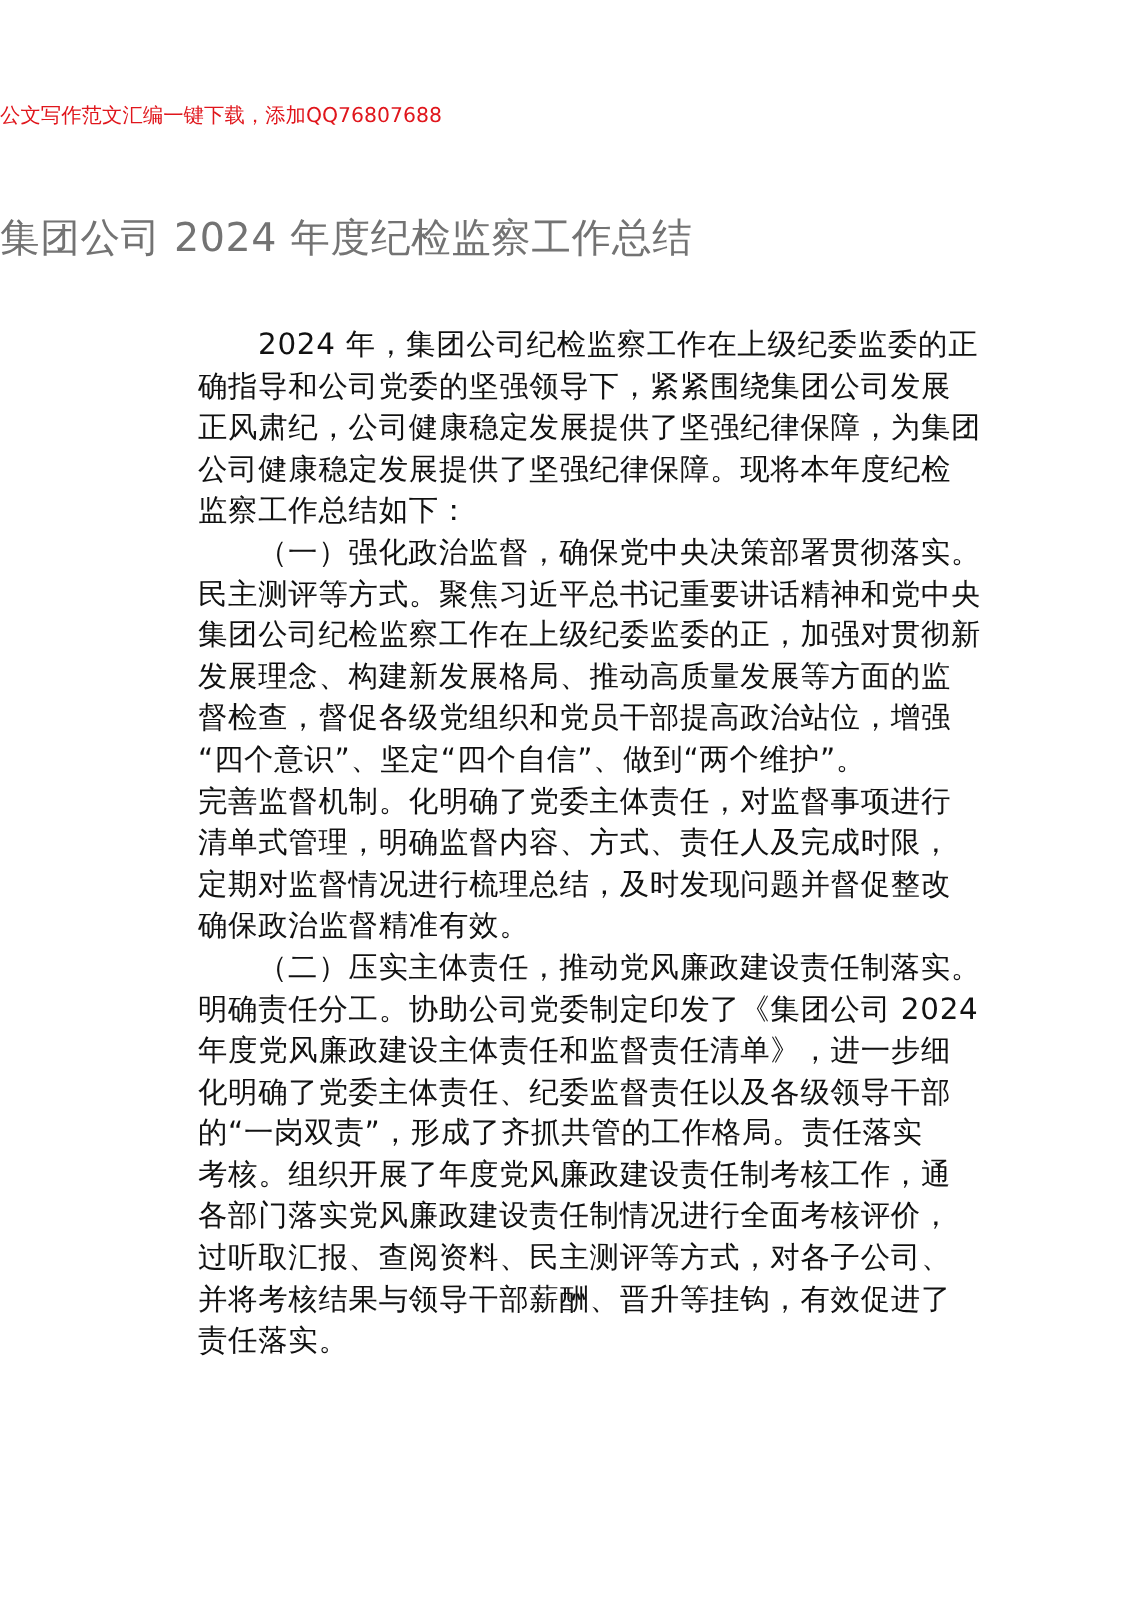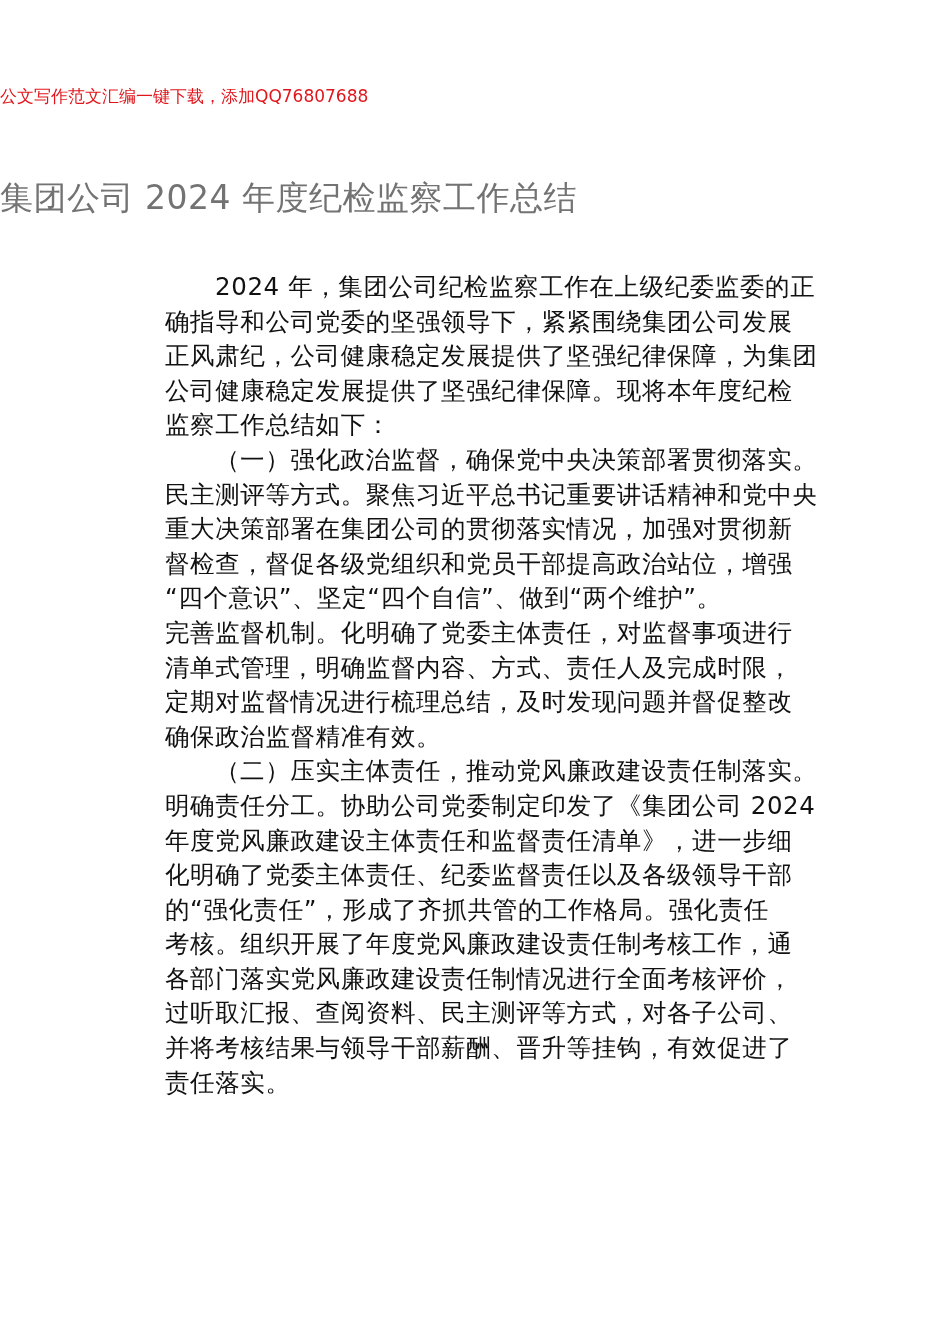--- a/index.html
+++ b/index.html
@@ -64,30 +64,31 @@
 <h1 class="doc-title" style="margin:0;font-weight:normal;">集团公司 2024 年度纪检监察工作总结</h1>
 
 <div class="body-text">
   <div class="line indent">2024 年，集团公司纪检监察工作在上级纪委监委的正</div>
   <div class="line">确指导和公司党委的坚强领导下，紧紧围绕集团公司发展</div>
   <div class="line">正风肃纪，公司健康稳定发展提供了坚强纪律保障，为集团</div>
   <div class="line">公司健康稳定发展提供了坚强纪律保障。现将本年度纪检</div>
   <div class="line">监察工作总结如下：</div>
   <div class="line indent">（一）强化政治监督，确保党中央决策部署贯彻落实。</div>
   <div class="line">民主测评等方式。聚焦习近平总书记重要讲话精神和党中央</div>
-  <div class="line">重大决策部署在集团公司的贯彻落实情况，加强对贯彻新</div>
+  <div class="line">集团公司纪检监察工作在上级纪委监委的正，加强对贯彻新</div>
+  <div class="line">发展理念、构建新发展格局、推动高质量发展等方面的监</div>
   <div class="line">督检查，督促各级党组织和党员干部提高政治站位，增强</div>
   <div class="line">“四个意识”、坚定“四个自信”、做到“两个维护”。</div>
   <div class="line">完善监督机制。化明确了党委主体责任，对监督事项进行</div>
   <div class="line">清单式管理，明确监督内容、方式、责任人及完成时限，</div>
   <div class="line">定期对监督情况进行梳理总结，及时发现问题并督促整改</div>
   <div class="line">确保政治监督精准有效。</div>
   <div class="line indent">（二）压实主体责任，推动党风廉政建设责任制落实。</div>
   <div class="line">明确责任分工。协助公司党委制定印发了《集团公司 2024</div>
   <div class="line">年度党风廉政建设主体责任和监督责任清单》，进一步细</div>
   <div class="line">化明确了党委主体责任、纪委监督责任以及各级领导干部</div>
-  <div class="line">的“强化责任”，形成了齐抓共管的工作格局。强化责任</div>
+  <div class="line">的“一岗双责”，形成了齐抓共管的工作格局。责任落实</div>
   <div class="line">考核。组织开展了年度党风廉政建设责任制考核工作，通</div>
   <div class="line">各部门落实党风廉政建设责任制情况进行全面考核评价，</div>
   <div class="line">过听取汇报、查阅资料、民主测评等方式，对各子公司、</div>
   <div class="line">并将考核结果与领导干部薪酬、晋升等挂钩，有效促进了</div>
   <div class="line">责任落实。</div>
 </div>
 
 </body></html>

